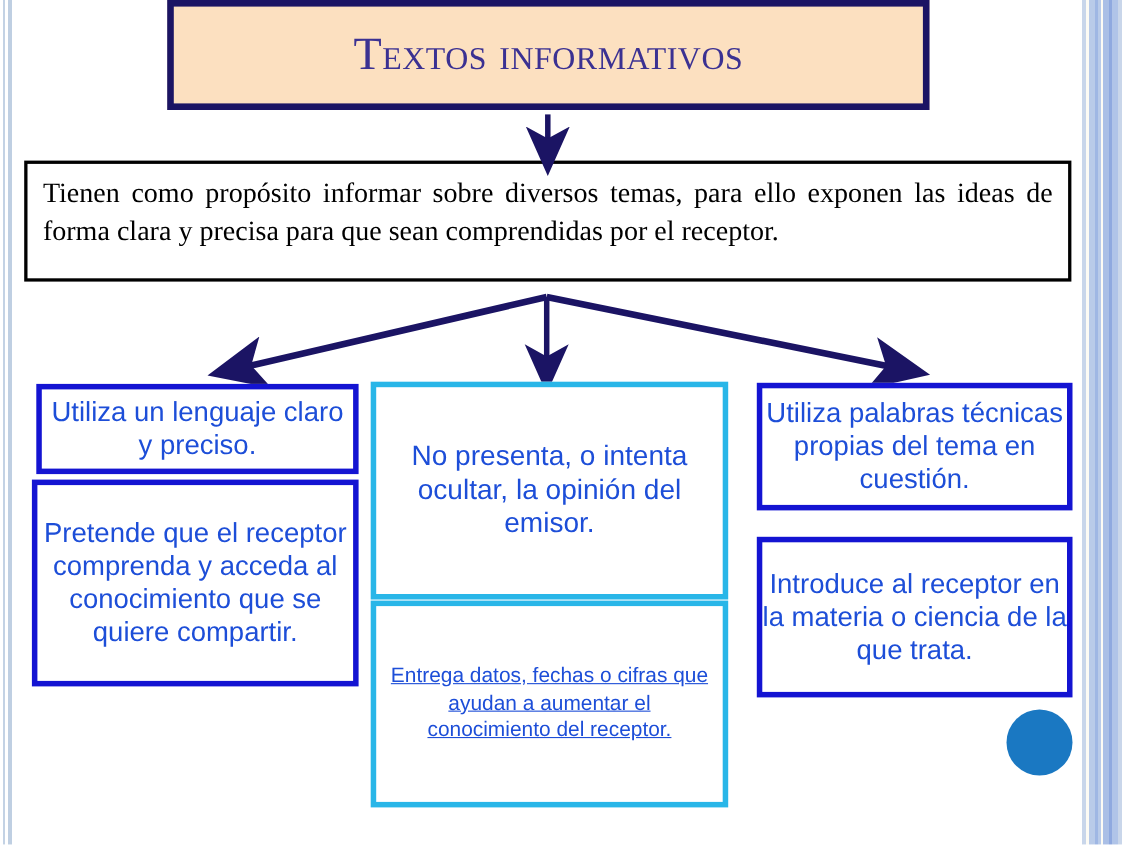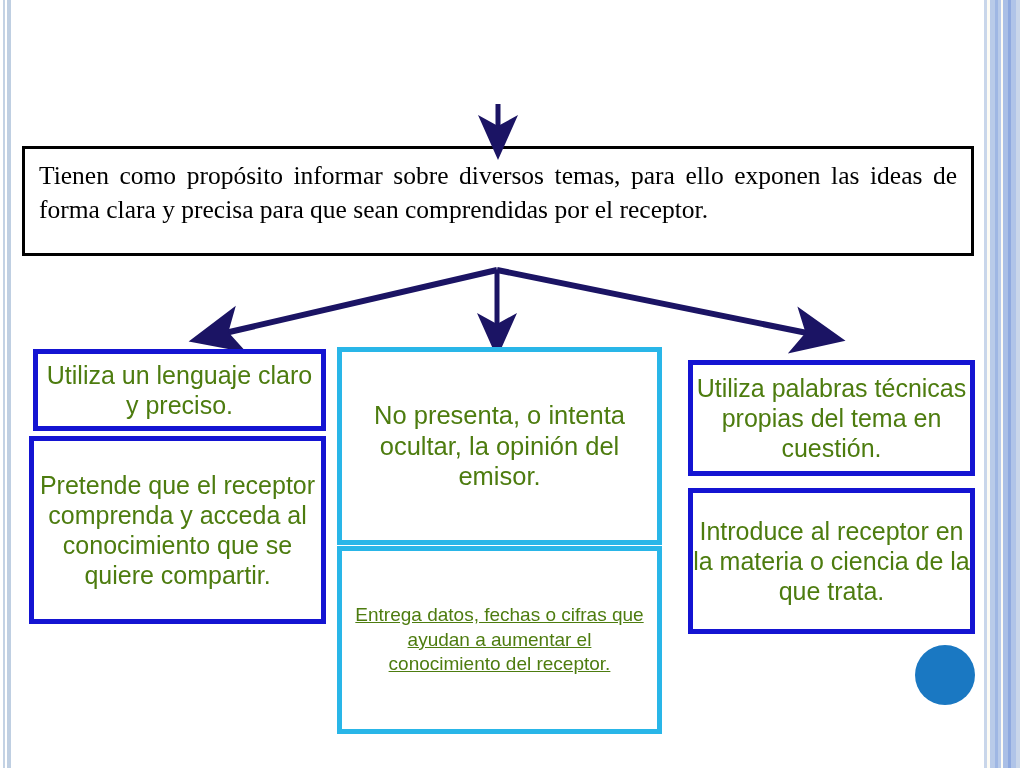--- a/index.html
+++ b/index.html
@@ -99,21 +99,21 @@
 
   
   .leaf {
     position: absolute;
     background: #ffffff;
     box-sizing: border-box;
     display: flex;
     flex-direction: column;
     align-items: center;
     justify-content: center;
-    color: #4d7c0f;
+    color: #1d4ed8;
     text-align: center;
   }
   .leaf p { margin: 0; }
   .leaf p + p { margin-top: 0; }
 
   .blue-border { border: 5px solid #1414d2; }
   .cyan-border { border: 5px solid #29b6e8; }
 
   
   #leaf-lang {
@@ -142,21 +142,21 @@
     width: 325px; height: 188px;
     font-size: 19px;
     line-height: 1.3;
     padding: 6px 8px;
     text-decoration: underline;
   }
   #leaf-datos p + p { margin-top: 16px; }
 
   
   #leaf-tecnicas {
-    left: 688px; top: 360px;
+    left: 688px; top: 348px;
     width: 287px; height: 116px;
     font-size: 25px;
     line-height: 1.2;
   }
   #leaf-introduce {
     left: 688px; top: 488px;
     width: 287px; height: 146px;
     font-size: 25px;
     line-height: 1.2;
   }
@@ -171,20 +171,23 @@
   }
 </style>
 </head>
 <body>
 
 <div id="slide">
 
   <div class="edge-left"></div>
   <div class="edge-right"></div>
 
+  <div class="title-box">
+    <div class="title-text">Textos informativos</div>
+  </div>
 
   <div class="desc-box">
     <p class="desc-text">Tienen como propósito informar sobre diversos temas, para ello exponen las ideas de forma clara y precisa para que sean comprendidas por el receptor.</p>
   </div>
 
   <svg class="arrow-svg" viewBox="0 0 1024 768" xmlns="http://www.w3.org/2000/svg">
     <defs>
       <marker id="ah" markerWidth="10" markerHeight="10" refX="5" refY="5" orient="auto" markerUnits="strokeWidth">
         <path d="M0,1 L9,5 L0,9 L2.2,5 Z" fill="#1b1464"></path>
       </marker>

